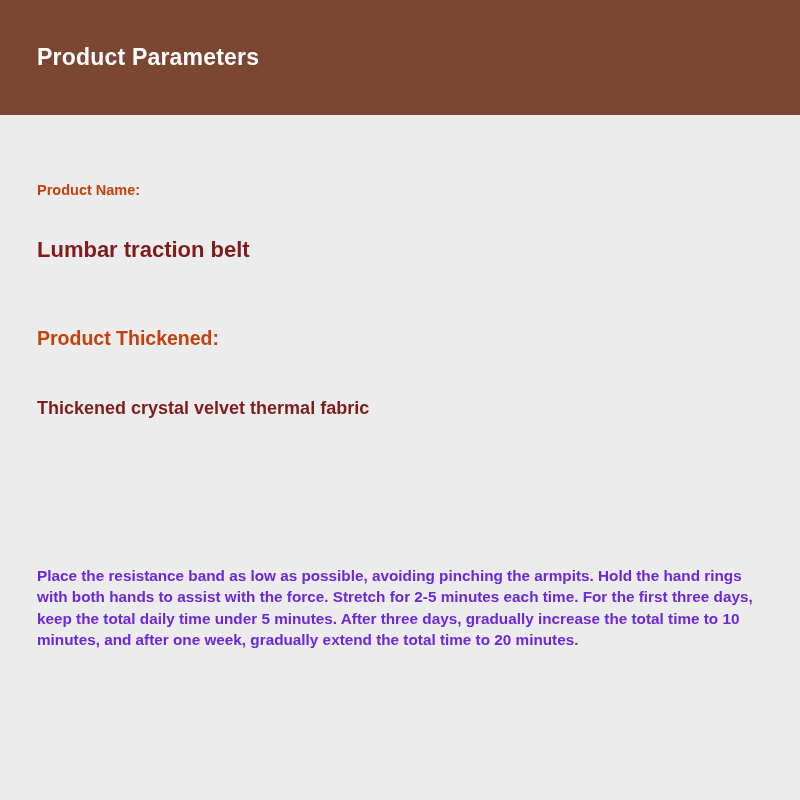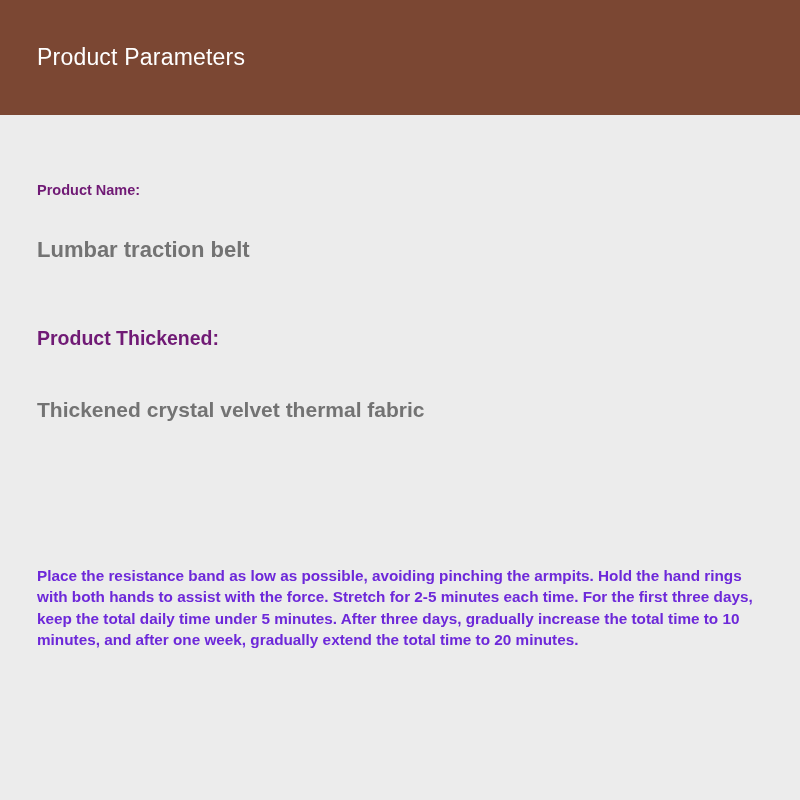--- a/index.html
+++ b/index.html
@@ -26,65 +26,65 @@
     left: 0;
     width: 800px;
     height: 115px;
     background: #7b4733;
     display: flex;
     align-items: center;
   }
   .header-title {
     color: #ffffff;
     font-size: 23px;
-    font-weight: normal;
+    font-weight: bold;
     margin-left: 37px;
     letter-spacing: 0.2px;
   }
   .content {
     position: absolute;
     top: 115px;
     left: 0;
     width: 800px;
     height: 685px;
     background: #ececec;
     padding: 0 37px;
     box-sizing: border-box;
   }
   .field {
     position: absolute;
     left: 37px;
     right: 37px;
   }
   .label {
-    color: #701a75;
+    color: #c2410c;
     font-weight: bold;
     margin: 0;
     padding: 0;
   }
   .label-sm {
     font-size: 14.5px;
   }
   .label-md {
     font-size: 19.5px;
   }
   .label-lg {
     font-size: 22px;
   }
   .value {
-    color: #737373;
+    color: #7f1d1d;
     font-weight: bold;
     margin: 0;
     padding: 0;
   }
   .value-lg {
     font-size: 22px;
   }
   .value-md {
-    font-size: 21px;
+    font-size: 18px;
   }
   .value-body {
     font-size: 15.3px;
     line-height: 1.38;
     color: #6d28d9;
     font-weight: bold;
     max-width: 722px;
   }
   .f1-label { top: 67px; }
   .f1-value { top: 122px; }

